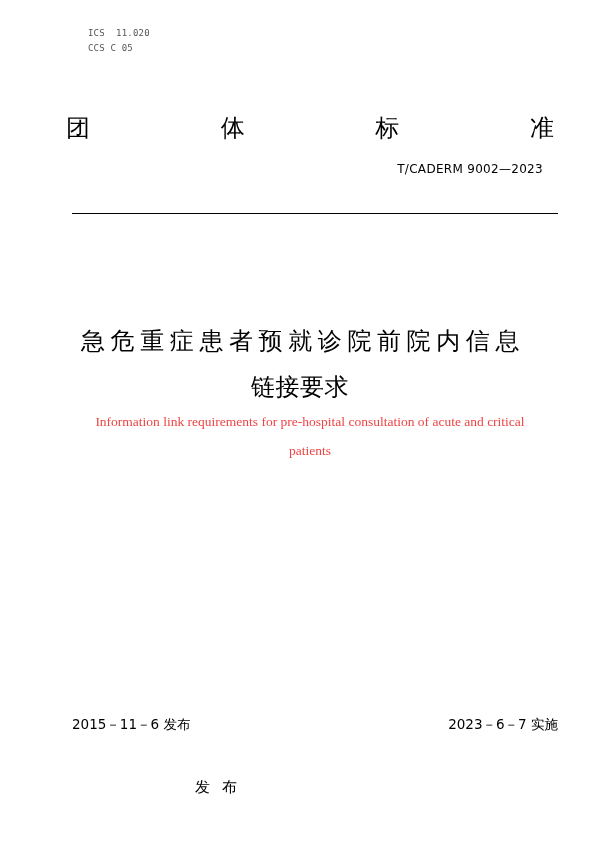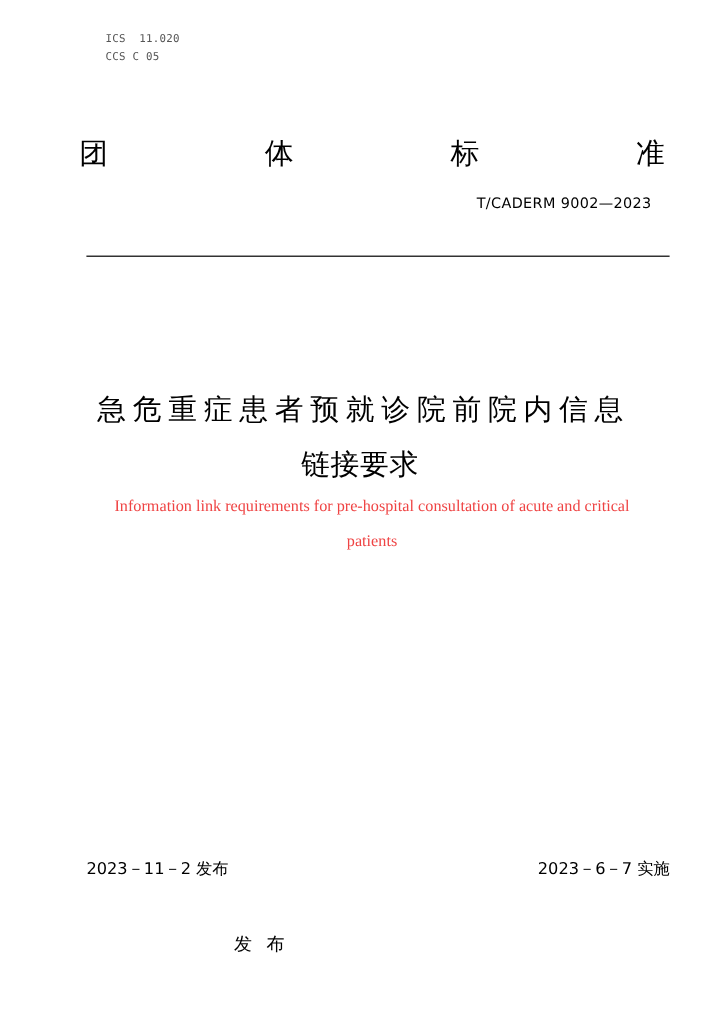--- a/index.html
+++ b/index.html
@@ -114,18 +114,18 @@
 <div class="abs std-code">T/CADERM 9002—2023</div>
 
 <div class="abs rule"></div>
 
 <div class="abs title-cn title-line1">急危重症患者预就诊院前院内信息</div>
 <div class="abs title-cn title-line2">链接要求</div>
 
 <div class="abs title-en title-en-1">Information link requirements for pre-hospital consultation of acute and critical</div>
 <div class="abs title-en title-en-2">patients</div>
 
-<div class="abs date date-issue">2023－11－2 发布</div>
+<div class="abs date date-issue">2015－11－6 发布</div>
 <div class="abs date date-impl">2023－6－7 实施</div>
 
 <div class="abs publisher">
   <span class="action">发布</span>
 </div>
 
 </body></html>

